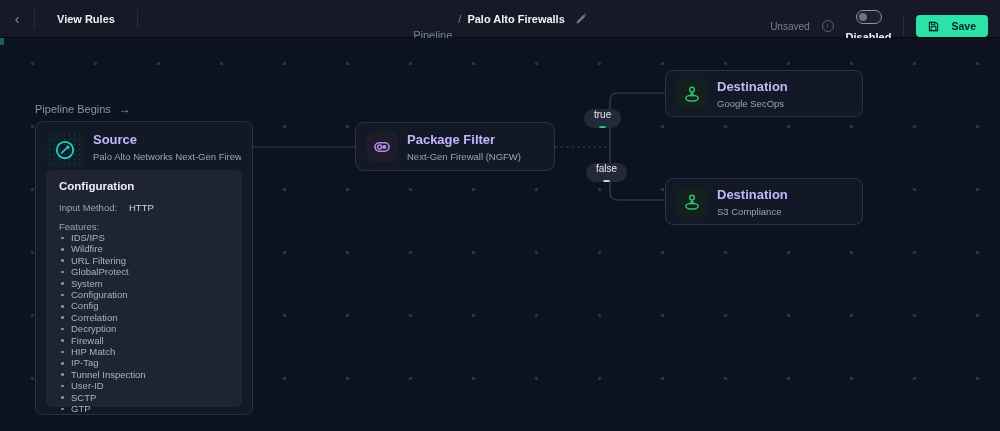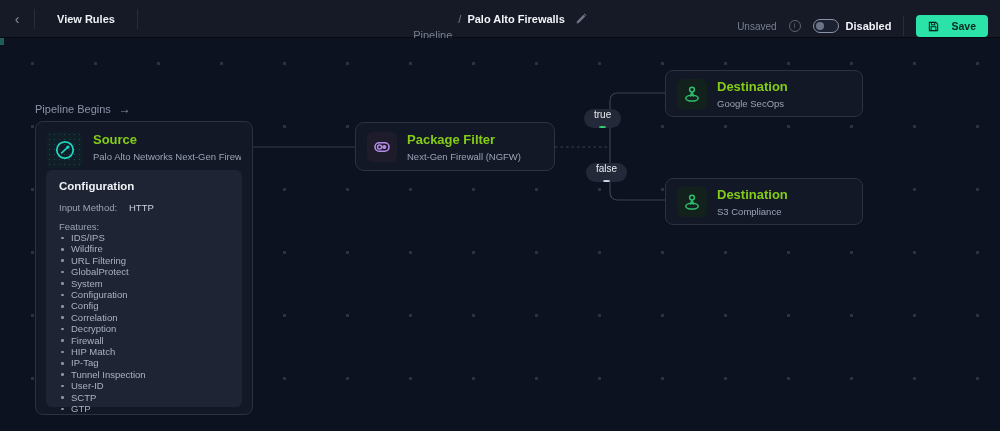--- a/index.html
+++ b/index.html
@@ -13,38 +13,38 @@
   .tb-divider { width:1px; height:20px; background:#262d3c; }
   .view-rules { padding:16px 22px; height:100%; display:flex; align-items:center; color:#eef1f6; font-size:11px; font-weight:bold; cursor:pointer; }
   .tb-center { position:absolute; left:0; right:0; top:0; height:38px; display:flex; align-items:center; justify-content:center; gap:6px; pointer-events:none; }
   .crumb-section { color:#767f92; font-size:11px;margin-top:31px; }
   .crumb-sep { color:#767f92; font-size:11px; }
   .crumb-title { color:#f2f4f8; font-size:11px; font-weight:bold; }
   .pencil { width:12px; height:12px; margin-left:4px; opacity:.75; }
   .tb-right { position:absolute; right:0; top:0; height:52px; display:flex; align-items:center; gap:12px; padding-right:12px; }
   .unsaved { color:#767f92; font-size:10px; }
   .info-icon { width:12px; height:12px; border:1px solid #5a6274; border-radius:50%; color:#5a6274; font-size:8px; line-height:10px; text-align:center; }
-  .toggle-wrap { display:flex; align-items:center; gap:7px; cursor:pointer; }
+  .toggle-wrap { display:flex; align-items:center; gap:7px; cursor:pointer;flex-direction:column; }
   .toggle { width:26px; height:14px; border:1px solid #8b93a7; border-radius:8px; position:relative; background:#1b2130; }
   .toggle-knob { position:absolute; left:2px; top:2px; width:8px; height:8px; border-radius:50%; background:#6b7488; }
   .toggle-label { color:#f2f4f8; font-size:11px; font-weight:bold; }
   .save-btn { display:flex; align-items:center; gap:12px; background:var(--accent,#2be3a9); color:#07281d; border:none; border-radius:4px; height:22px; padding:0 12px; font-size:10.5px; font-weight:bold; cursor:pointer; }
 
   
   .canvas { position:absolute; left:0; top:38px; width:1000px; height:393px; background-color:#0d1220;
     background-image: radial-gradient(circle, #2b3242 1.4px, transparent 1.8px);
     background-size:63px 63px; background-position:1px 57px; }
   .conn-svg { position:absolute; left:0; top:0; width:1000px; height:393px; }
 
   .begins { position:absolute; left:35px; top:64px; display:flex; align-items:center; gap:8px; color:#8b93a7; font-size:11px; }
   .begins-arrow { font-size:12px; }
 
   .node { position:absolute; background:#131826; border:1px solid #2b3244; border-radius:8px; cursor:pointer; }
   .node-head { display:flex; align-items:flex-start; gap:10px; padding:10px 11px; }
-  .node-title { color:#84cc16; font-size:13px; font-weight:bold; line-height:15px; }
+  .node-title { color:#c4b5fd; font-size:13px; font-weight:bold; line-height:15px; }
   .node-sub { color:#9aa3b5; font-size:9.5px; margin-top:4px; white-space:nowrap; overflow:hidden; }
 
   .src-node { left:35px; top:83px; width:218px; height:294px; }
   .icon-sq { flex:0 0 auto; display:flex; align-items:center; justify-content:center; border-radius:6px; }
   .src-icon { width:36px; height:36px; background-color:#0f1e27;
      background-image: radial-gradient(circle, #1d4a4c 0.8px, transparent 1px); background-size:5px 5px; }
   .src-text { overflow:hidden; }
   .src-node .node-sub { max-width:150px; }
 
   .config { position:absolute; left:10px; top:48px; width:196px; height:237px; background:#1e2433; border-radius:6px; padding:10px 13px; }

